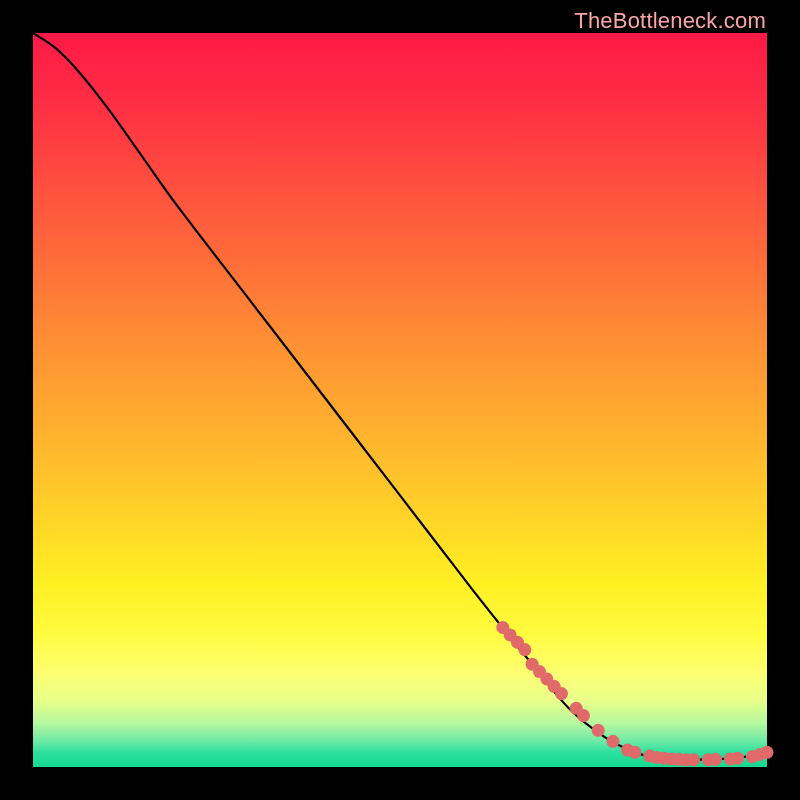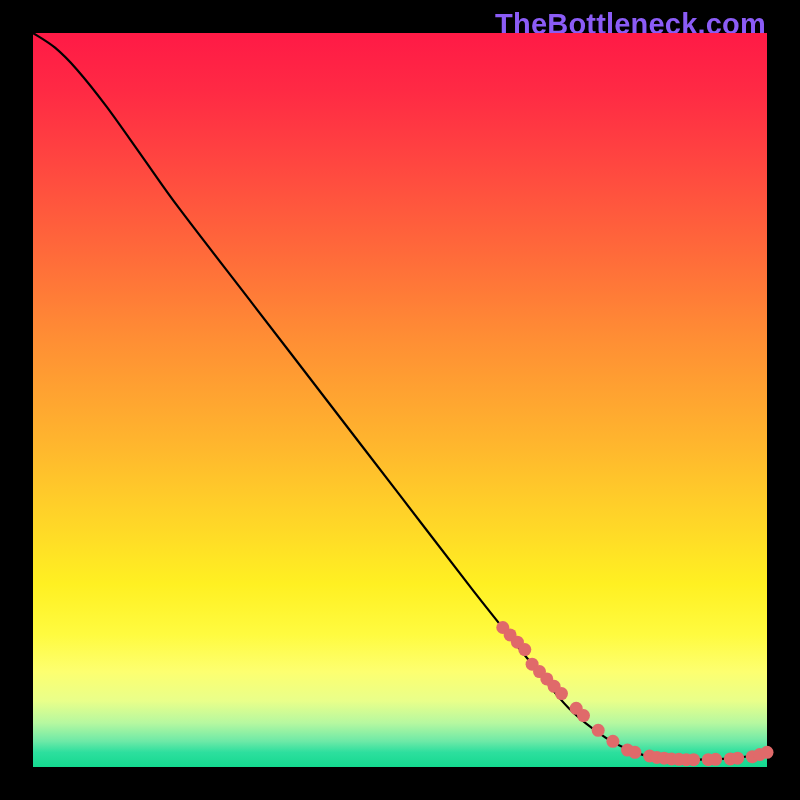--- a/index.html
+++ b/index.html
@@ -40,23 +40,23 @@
       #b6f8a0 94%,
       #6de9a7 96.5%,
       #2ddf9e 98%,
       #14d98f 100%
     );
   }
   .source-label {
     position: absolute;
     top: 8px;
     right: 34px;
-    color: #8b5cf6;
-    font-size: 29px;
-    font-weight: 700;
+    color: #fca5a5;
+    font-size: 22px;
+    font-weight: 400;
     letter-spacing: 0.2px;
     user-select: none;
   }
   svg.curve {
     position: absolute;
     left: 0;
     top: 0;
     width: 734px;
     height: 734px;
     overflow: visible;

